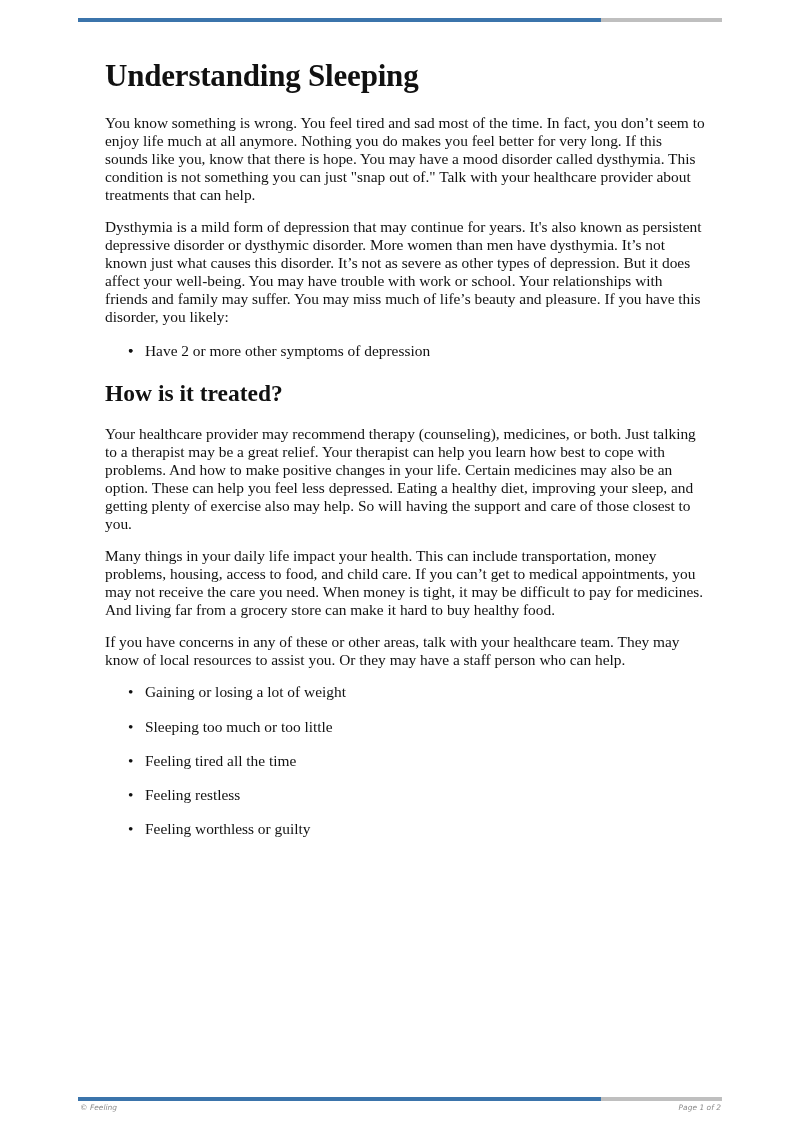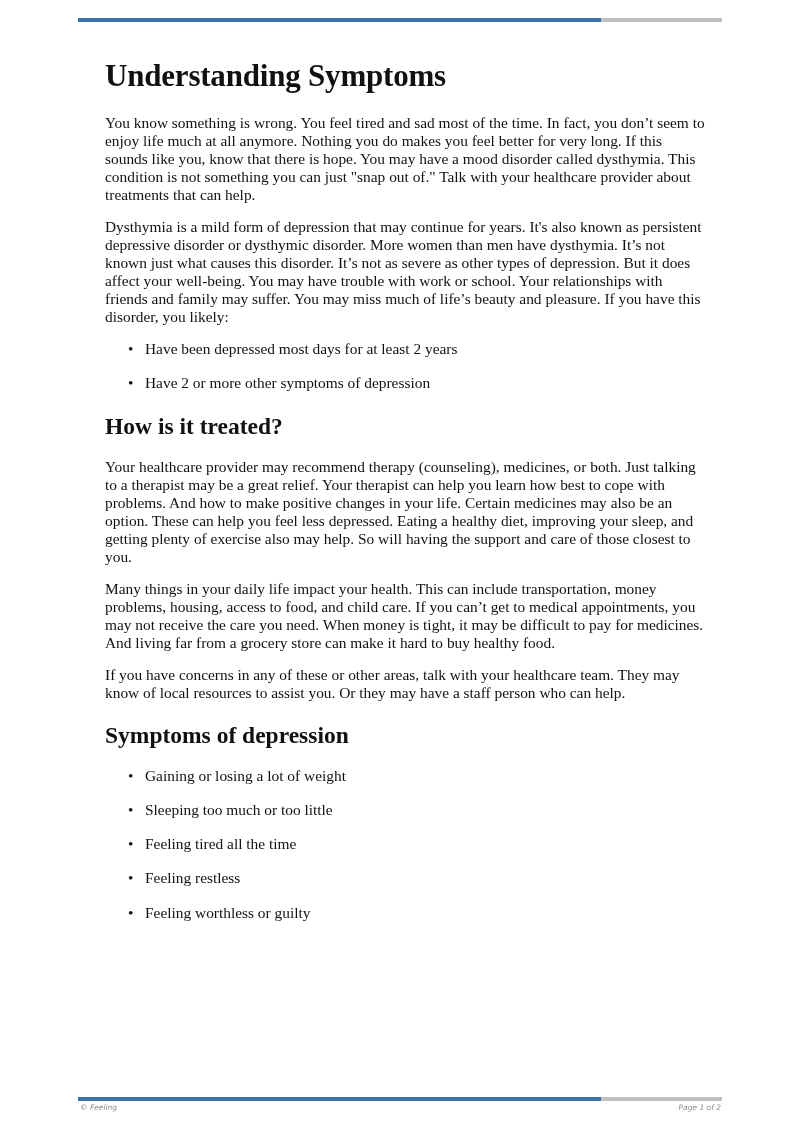--- a/index.html
+++ b/index.html
@@ -24,43 +24,42 @@
   </style>
 </head>
 <body>
 
 <div id="top-bar" class="bar">
   <div class="blue" style="background: rgb(59, 116, 171);"></div>
   <div class="gray" style="background: rgb(191, 191, 191);"></div>
 </div>
 
 <div class="content">
-  <h1>Understanding Symptoms</h1>
+  <h1>Understanding Sleeping</h1>
   <p>You know something is wrong. You feel tired and sad most of the time. In fact, you don’t seem to enjoy life much at all anymore. Nothing you do makes you feel better for very long. If this sounds like you, know that there is hope. You may have a mood disorder called dysthymia. This condition is not something you can just "snap out of." Talk with your healthcare provider about treatments that can help.</p>
 
   <section>
     <p>Dysthymia is a mild form of depression that may continue for years. It's also known as persistent depressive disorder or dysthymic disorder. More women than men have dysthymia. It’s not known just what causes this disorder. It’s not as severe as other types of depression. But it does affect your well-being. You may have trouble with work or school. Your relationships with friends and family may suffer. You may miss much of life’s beauty and pleasure. If you have this disorder, you likely:</p>
     <ul>
-      <li><span class="bullet">•</span><span>Have been depressed most days for at least 2 years</span></li>
+      <li><span class="bullet">•</span></li>
       <li><span class="bullet">•</span><span>Have 2 or more other symptoms of depression</span></li>
     </ul>
   </section>
 
   <section>
     <h2>How is it treated?</h2>
     <p>Your healthcare provider may recommend therapy (counseling), medicines, or both. Just talking to a therapist may be a great relief. Your therapist can help you learn how best to cope with problems. And how to make positive changes in your life. Certain medicines may also be an option. These can help you feel less depressed. Eating a healthy diet, improving your sleep, and getting plenty of exercise also may help. So will having the support and care of those closest to you.</p>
   </section>
 
   <section>
     <p>Many things in your daily life impact your health. This can include transportation, money problems, housing, access to food, and child care. If you can’t get to medical appointments, you may not receive the care you need. When money is tight, it may be difficult to pay for medicines. And living far from a grocery store can make it hard to buy healthy food.</p>
     <p>If you have concerns in any of these or other areas, talk with your healthcare team. They may know of local resources to assist you. Or they may have a staff person who can help.</p>
   </section>
 
   <section>
-    <h2>Symptoms of depression</h2>
     <ul>
       <li><span class="bullet">•</span><span>Gaining or losing a lot of weight</span></li>
       <li><span class="bullet">•</span><span>Sleeping too much or too little</span></li>
       <li><span class="bullet">•</span><span>Feeling tired all the time</span></li>
       <li><span class="bullet">•</span><span>Feeling restless</span></li>
       <li><span class="bullet">•</span><span>Feeling worthless or guilty</span></li>
     </ul>
   </section>
 </div>
 

